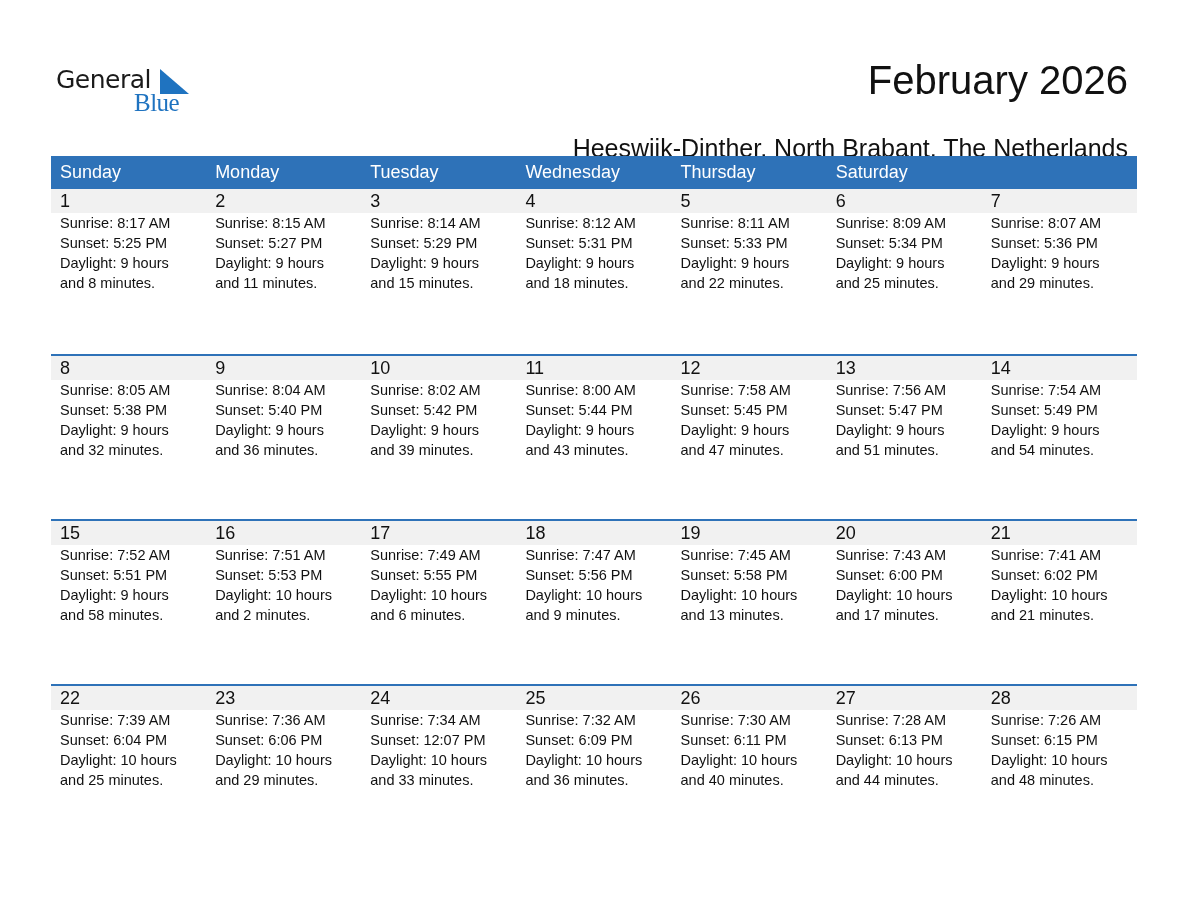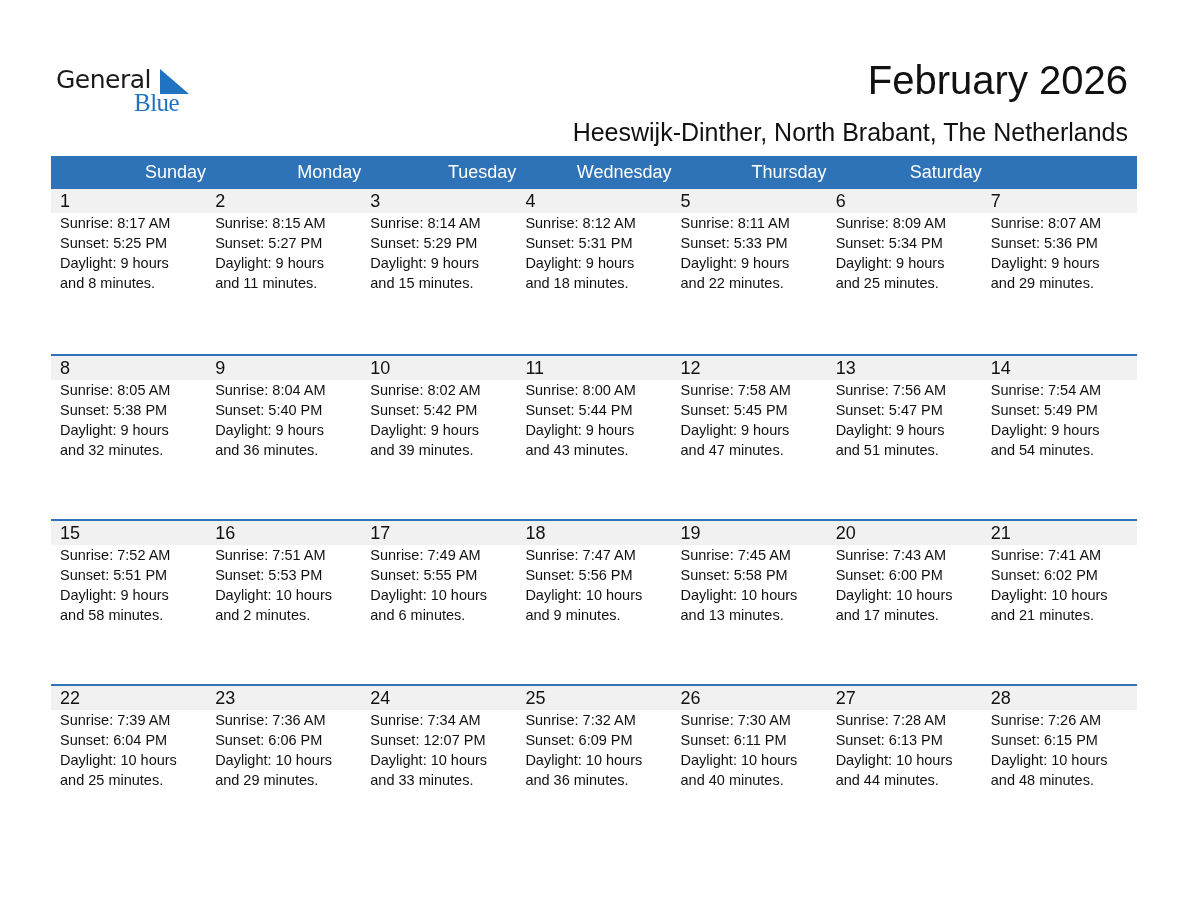--- a/index.html
+++ b/index.html
@@ -8,24 +8,24 @@
 
   .logo { position: absolute; left: 56px; top: 64px; width: 140px; height: 56px; }
   .logo-general { position: absolute; left: 0; top: 0; font-family: "DejaVu Sans", sans-serif;
                   font-size: 25px; color: #1a1a1a; letter-spacing: -0.5px; line-height: 32px; }
   .logo-blue { position: absolute; left: 78px; top: 24px; font-family: Liberation Serif, serif;
                font-size: 25px; color: #1f73c0; letter-spacing: -0.5px; line-height: 30px; }
   .logo-tri { position: absolute; left: 104px; top: 5px; width: 0; height: 0;
               border-left: 29px solid transparent; border-bottom: 25px solid #1f73c0; transform: scaleX(-1); }
 
   .title { position: absolute; right: 60px; top: 55px; font-size: 40px; line-height: 50px; color: #111; }
-  .subtitle { position: absolute; right: 60px; top: 116px; font-size: 25px; line-height: 32px; color: #111; }
+  .subtitle { position: absolute; right: 60px; top: 132px; font-size: 25px; line-height: 32px; color: #111; }
 
   .calendar { position: absolute; left: 51px; top: 156px; width: 1086px; }
-  .header-row { display: flex; height: 33px; background: #2e72b8; text-align: right; }
+  .header-row { display: flex; height: 33px; background: #2e72b8; }
   .header-cell { width: 155.14px; color: #ffffff; font-size: 18px; line-height: 33px; padding-left: 9px; box-sizing: border-box; }
 
   .week { position: relative; height: 165px; }
   .week.sep { border-top: 2px solid #2e72b8; height: 163px; }
   .week-date-band { position: absolute; left: 0; right: 0; top: 0; height: 24px; background: #f1f1f1; }
   .week.sep .week-date-band { top: 0; }
   .days { position: relative; display: flex; }
   .day { width: 155.14px; box-sizing: border-box; padding-left: 9px; }
   .day-num { font-size: 18px; line-height: 24px; height: 24px; color: #111; }
   .day-line { font-size: 14.5px; line-height: 20px; color: #111; white-space: nowrap; }

